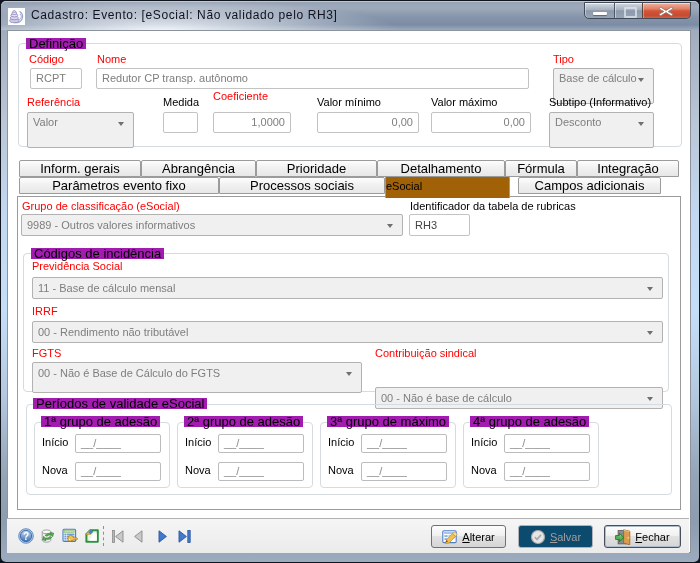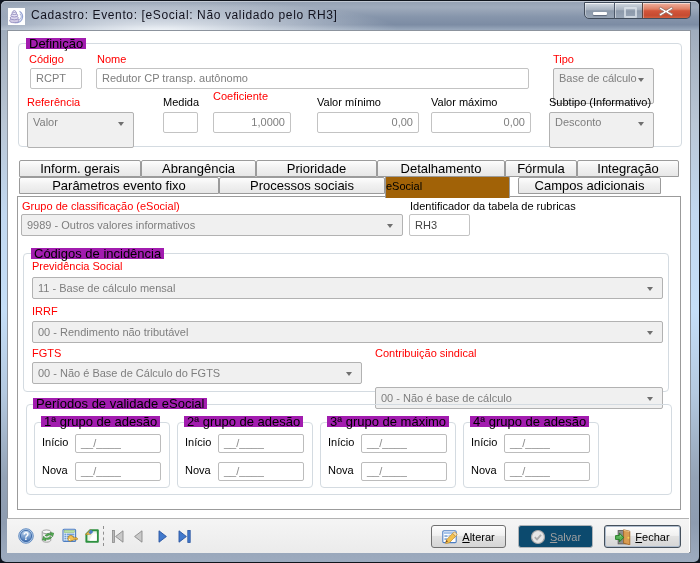--- a/index.html
+++ b/index.html
@@ -100,21 +100,21 @@
 <div class="txt" style="left:409px;top:214px;width:61px;height:22px;line-height:20px;color:#444;">RH3</div>
 
 <div class="gb" style="left:23px;top:253px;width:646px;height:139px;"></div>
 <div class="gbl" style="left:31px;top:248px;">Códigos de incidência</div>
 <div class="lbl red" style="left:32px;top:261px;">Previdência Social</div>
 <div class="cmb" style="left:32px;top:277px;width:631px;height:22px;line-height:20px;">11 - Base de cálculo mensal<i style="top:9px;"></i></div>
 <div class="lbl red" style="left:32px;top:306px;">IRRF</div>
 <div class="cmb" style="left:32px;top:321px;width:631px;height:22px;line-height:20px;">00 - Rendimento não tributável<i style="top:9px;"></i></div>
 <div class="lbl red" style="left:32px;top:348px;">FGTS</div>
 <div class="lbl red" style="left:375px;top:348px;">Contribuição sindical</div>
-<div class="cmb" style="left:32px;top:362px;width:330px;height:22px;line-height:20px;">00 - Não é Base de Cálculo do FGTS<i style="top:9px;"></i></div>
+<div class="cmb" style="left:32px;top:362px;width:330px;height:31px;line-height:20px;">00 - Não é Base de Cálculo do FGTS<i style="top:9px;"></i></div>
 <div class="cmb" style="left:375px;top:362px;width:288px;height:22px;line-height:20px;margin-top:25px;">00 - Não é base de cálculo<i style="top:9px;"></i></div>
 
 <div class="gb" style="left:26px;top:404px;width:646px;height:91px;"></div>
 <div class="gbl" style="left:33px;top:398px;">Períodos de validade eSocial</div>
 
 <div class="gb" style="left:34px;top:422px;width:136px;height:66px;"></div>
 <div class="gbl" style="left:41px;top:416px;">1ª grupo de adesão</div>
 <div class="lbl" style="left:42px;top:437px;">Início</div>
 <div class="txt dt" style="left:75px;top:434px;width:86px;">__/____</div>
 <div class="lbl" style="left:42px;top:465px;">Nova</div>

